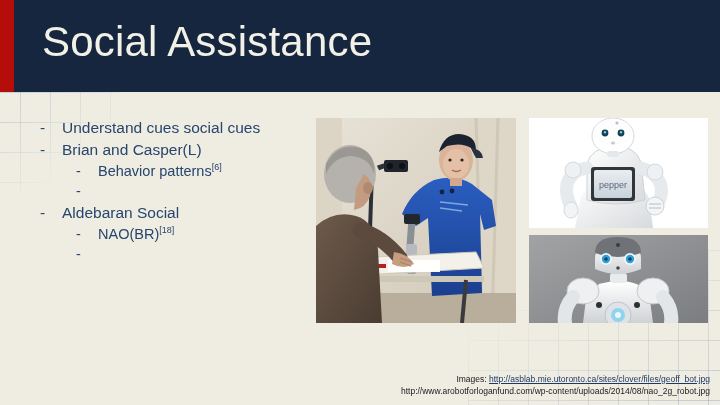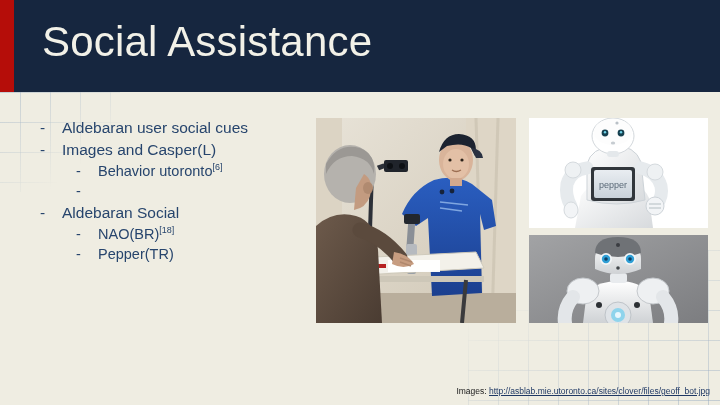--- a/index.html
+++ b/index.html
@@ -99,50 +99,49 @@
 
   <div id="header-bar">
     <div id="header-accent"></div>
   </div>
   <div id="slide-title">Social Assistance</div>
 
   <div id="bullets">
 
     <div class="bullet lvl1">
       <span class="dash">-</span>
-      <span class="btext"><span>Aldebaran user social cues</span><sup></sup></span>
+      <span class="btext"><span>Understand cues social cues</span><sup></sup></span>
     </div>
 
     <div class="bullet lvl1">
       <span class="dash">-</span>
-      <span class="btext"><span>Images and Casper(L)</span><sup></sup></span>
+      <span class="btext"><span>Brian and Casper(L)</span><sup></sup></span>
     </div>
 
     <div class="bullet lvl2">
       <span class="dash">-</span>
-      <span class="btext"><span>Behavior utoronto</span><sup>[6]</sup></span>
+      <span class="btext"><span>Behavior patterns</span><sup>[6]</sup></span>
     </div>
 
     <div class="bullet lvl2">
       <span class="dash">-</span>
     </div>
 
     <div class="bullet lvl1">
       <span class="dash">-</span>
       <span class="btext"><span>Aldebaran Social</span><sup></sup></span>
     </div>
 
     <div class="bullet lvl2">
       <span class="dash">-</span>
       <span class="btext"><span>NAO(BR)</span><sup>[18]</sup></span>
     </div>
 
     <div class="bullet lvl2">
       <span class="dash">-</span>
-      <span class="btext"><span>Pepper(TR)</span><sup></sup></span>
     </div>
 
   </div>
 
   <div id="photo-main">
     <svg class="photo-svg" viewBox="0 0 200 205" preserveAspectRatio="xMidYMid slice">
       <defs>
         <linearGradient id="bgCurtain" x1="0" y1="0" x2="1" y2="1">
           <stop offset="0" stop-color="#e8e3d8"></stop>
             <stop offset="1" stop-color="#cfc6b4"></stop>
@@ -299,15 +298,16 @@
       <circle cx="77" cy="24" r="1.8" fill="#0f3f63"></circle>
       <circle cx="101" cy="24" r="6" fill="#f2f5f7"></circle>
       <circle cx="101" cy="24" r="4.2" fill="#2f9fd6"></circle>
       <circle cx="101" cy="24" r="1.8" fill="#0f3f63"></circle>
       <circle cx="89" cy="33" r="1.8" fill="#43474b"></circle>
     </svg>
   </div>
 
   <div id="credits">
     <div><span class="lbl">Images: </span><span class="lnk-u">http://asblab.mie.utoronto.ca/sites/clover/files/geoff_bot.jpg</span></div>
+    <div><span class="lnk-p">http://www.arobotforloganfund.com/wp-content/uploads/2014/08/nao_2g_robot.jpg</span></div>
   </div>
 
 </div>
 
 </body></html>

